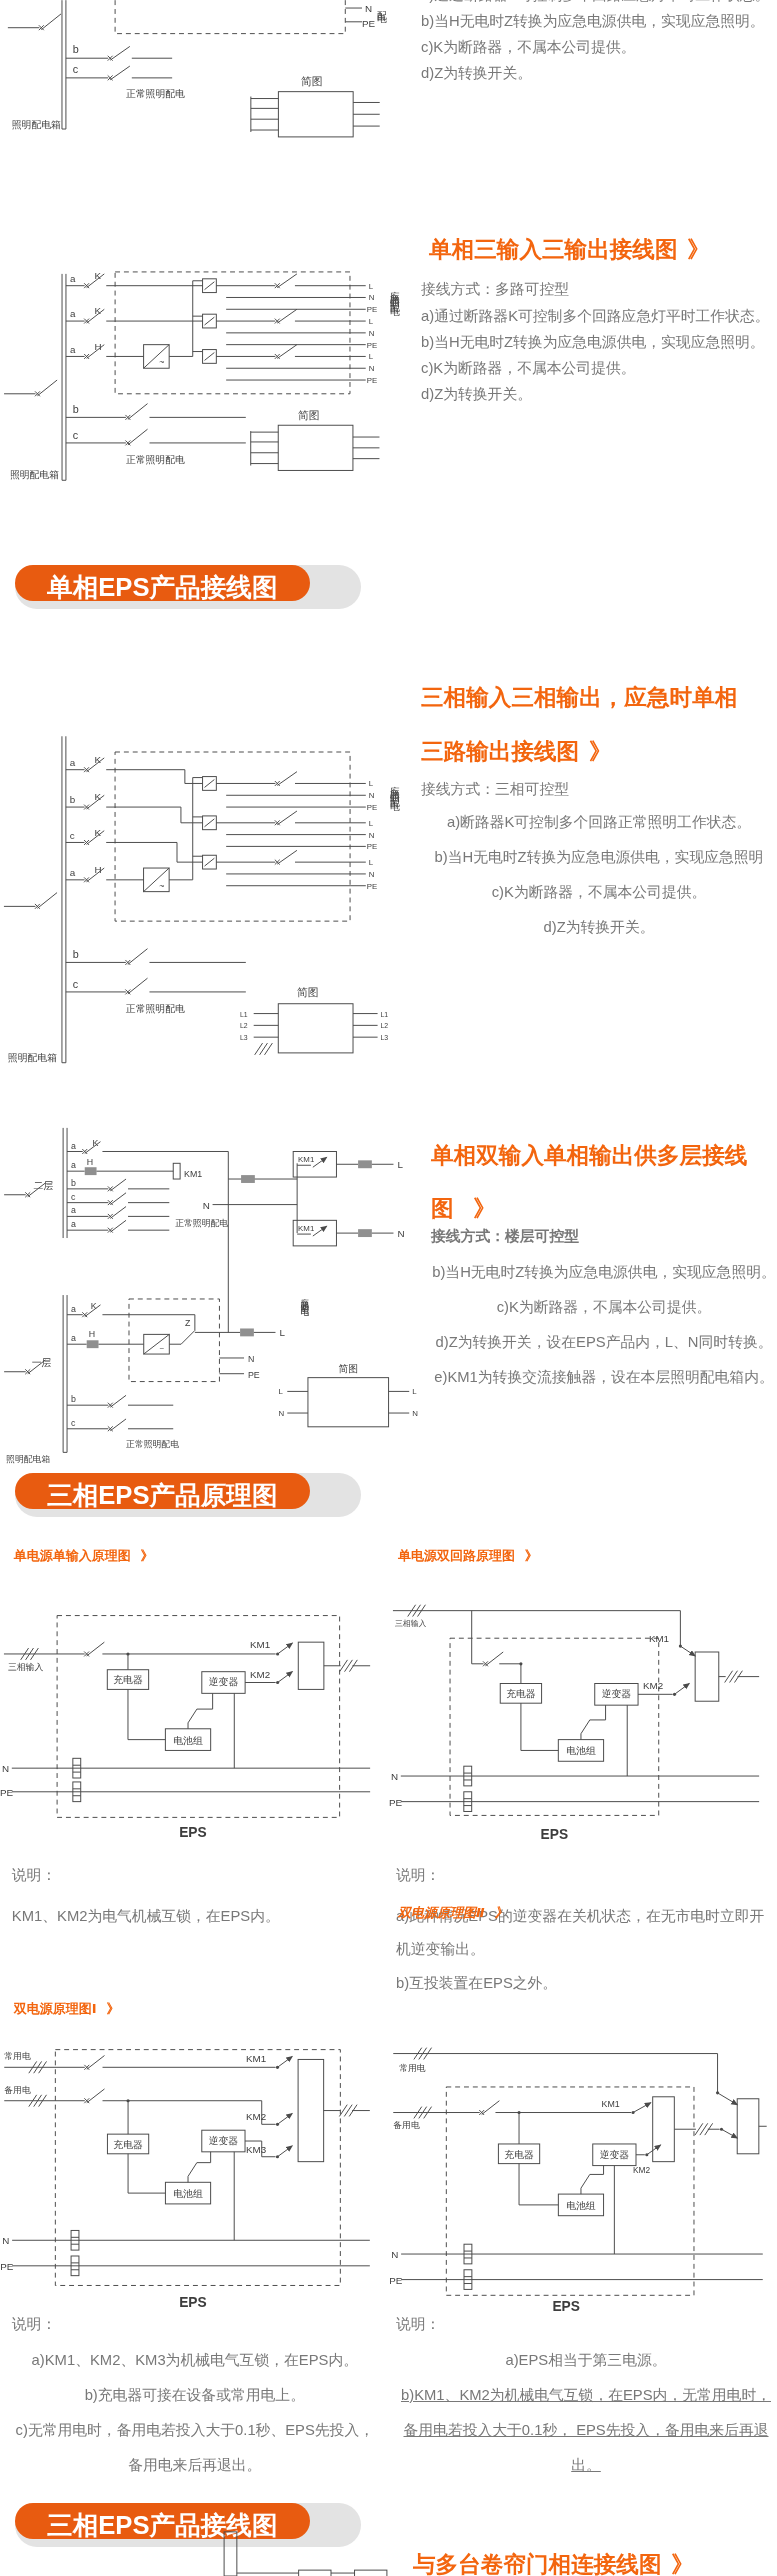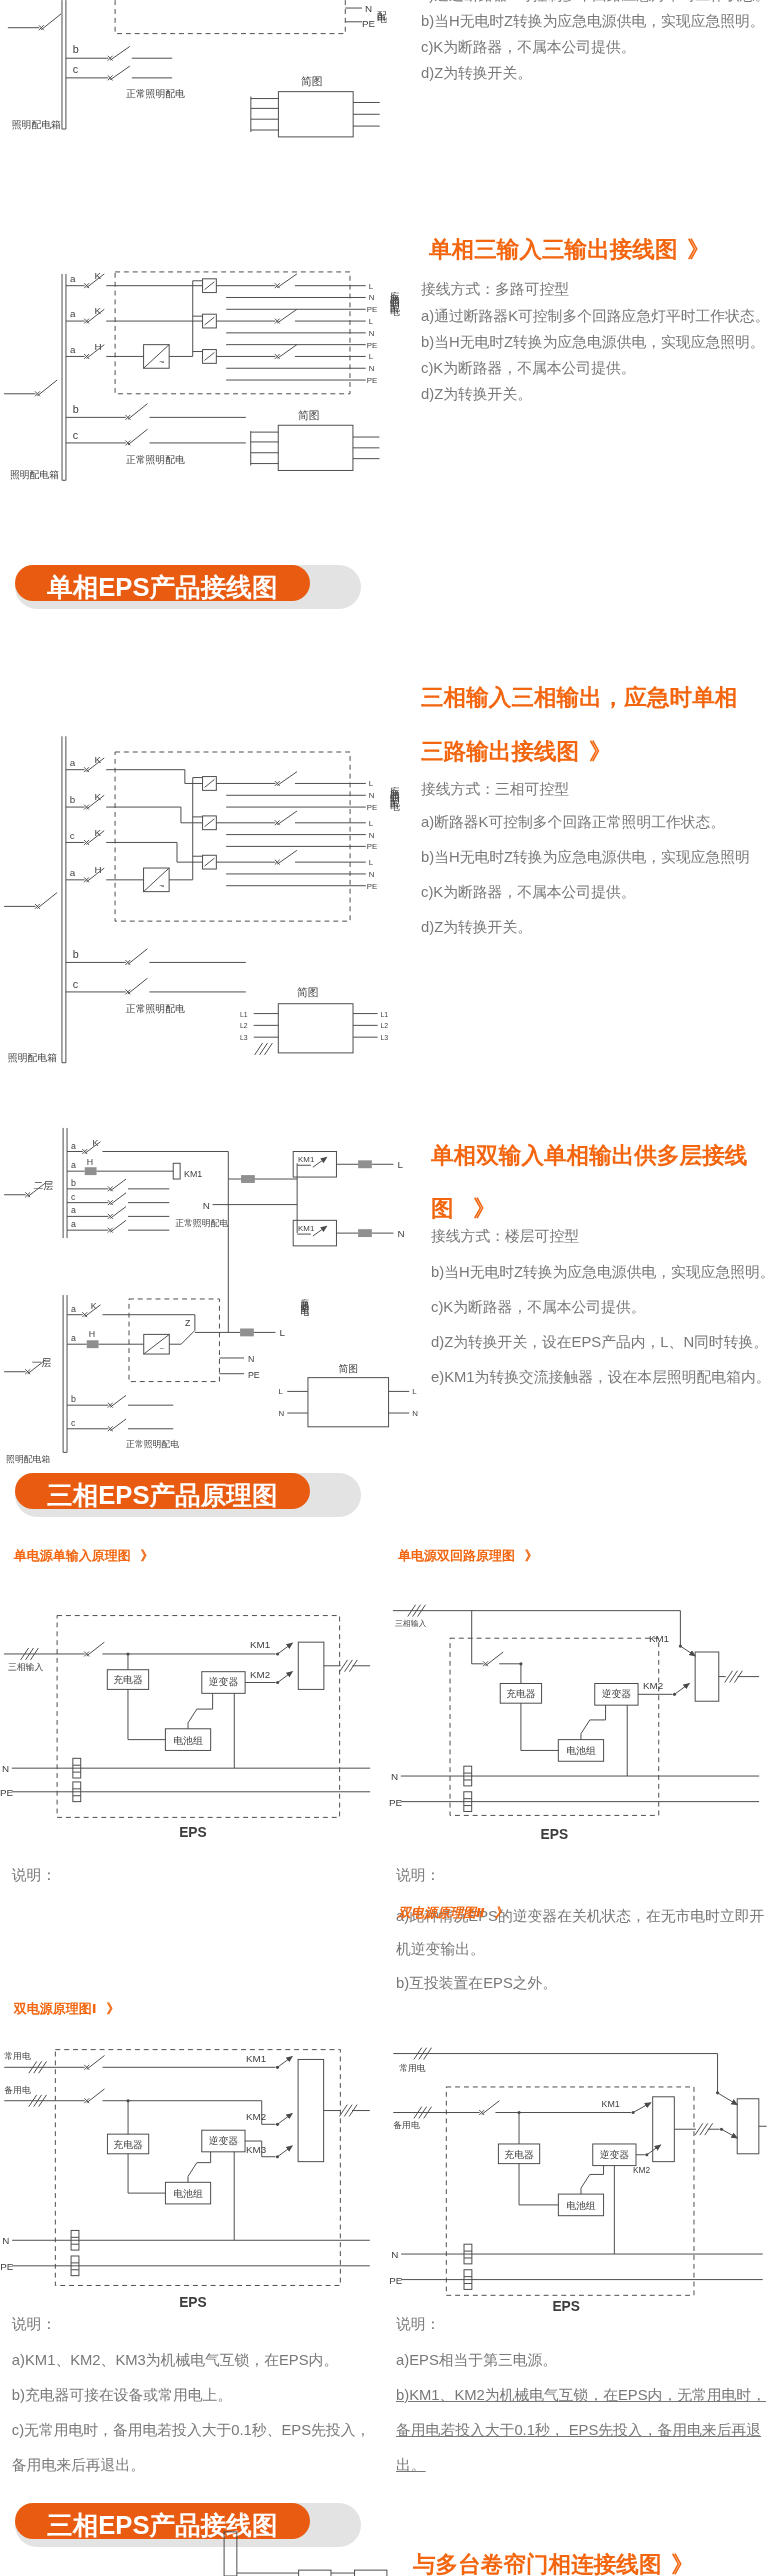--- a/index.html
+++ b/index.html
@@ -5,21 +5,21 @@
   html,body{margin:0;padding:0;background:#fff;}
   #page{position:relative;width:778px;height:2576px;background:#ffffff;overflow:hidden;
         font-family:"Liberation Sans","DejaVu Sans",sans-serif;}
   .otitle{position:absolute;color:#f3650e;font-weight:bold;font-size:22.6px;white-space:nowrap;}
   .otitle .chev{margin-left:9.8px;font-weight:bold;}
   .ptitle{font-size:13px;}
   .mode,.note,.descline{position:absolute;color:#787878;font-size:14.8px;white-space:nowrap;}
   .wrap{white-space:normal;line-height:33px;}
   .noteblock{position:absolute;color:#787878;font-size:14.8px;}
   .noteblock div{line-height:26px;white-space:nowrap;}
-  .noteblock.lh36 div{line-height:35px;}
+  .noteblock.lh36 div{line-height:35px;text-align:center;}
   .pill-shadow{position:absolute;background:#e3e3e3;border-radius:22.6px;height:44px;}
   .pill{position:absolute;background:#e85b10;border-radius:22.6px;height:36px;color:#ffffff;
         font-weight:bold;font-size:25.6px;text-align:center;line-height:44px;}
   svg.diag{position:absolute;}
   svg.diag line, svg.diag path, svg.diag polyline{stroke:#4a4a4a;stroke-width:1;fill:none;}
   svg.diag rect{stroke:#4a4a4a;stroke-width:1;fill:none;}
   svg.diag rect.dash{stroke-dasharray:5,4;}
   svg.diag path.dash{stroke-dasharray:5,4;}
   svg.diag rect.solid{fill:#8f8f8f;stroke:none;}
   svg.diag text{fill:#3d3d3d;stroke:none;font-family:"Liberation Sans","DejaVu Sans",sans-serif;}
@@ -385,21 +385,21 @@
     </g>
   </svg>
   <div class="vlabel" style="left:388px;top:778px;height:110px;font-size:9.8px;letter-spacing:3px;">应急照明配电</div>
 
   <div class="otitle" style="left:431px;top:1140px;">
     <span>单相双输入单相输出供多层接线</span>
   </div>
   <div class="otitle" style="left:431px;top:1193px;">
     <span>图</span><span class="chev"></span><span class="chev">》</span>
   </div>
-  <div class="mode" style="left:431px;top:1227px;">接线方式：楼层可控型</div>
+  <div class="mode" style="left:431px;top:1227px;font-weight:bold;">接线方式：楼层可控型</div>
   <div class="noteblock lh36" style="left:431px;top:1255px;width:346px;">
     <div>b)当H无电时Z转换为应急电源供电，实现应急照明。</div>
     <div>c)K为断路器，不属本公司提供。</div>
     <div>d)Z为转换开关，设在EPS产品内，L、N同时转换。</div>
     <div>e)KM1为转换交流接触器，设在本层照明配电箱内。</div>
   </div>
 
   <svg class="diag" style="left:0;top:1122px" width="433" height="352" viewBox="0 0 440 358">
 
     <line x1="64" y1="6" x2="64" y2="118"></line>
@@ -623,20 +623,21 @@
     <line x1="12" y1="198" x2="376" y2="198"></line>
       <text x="2" y="202" font-size="10">N</text>
       <use href="#term" x="80" y="198"></use>
     <line x1="12" y1="224" x2="376" y2="224"></line>
       <text x="0" y="228" font-size="10">PE</text>
       <use href="#term" x="80" y="224"></use>
     <text x="168" y="262" font-size="14" text-anchor="middle" font-weight="bold">EPS</text>
   </svg>
 
   <div class="descline" style="left:11.8px;top:1866px;">说明：</div>
+  <div class="note wrap" style="left:11.8px;top:1900px;width:364px;">KM1、KM2为电气机械互锁，在EPS内。</div>
   <div class="descline" style="left:396px;top:1866px;">说明：</div>
   <div class="note wrap" style="left:396px;top:1900px;width:380px;">a)此种情况EPS的逆变器在关机状态，在无市电时立即开机逆变输出。</div>
   <div class="note wrap" style="left:396px;top:1967px;width:380px;">b)互投装置在EPS之外。</div>
 
   <div class="otitle ptitle" style="left:13.8px;top:2000px;">
     <span>双电源原理图Ⅰ</span><span class="chev">》</span>
   </div>
   <div class="otitle ptitle" style="left:398px;top:1904px;font-style:italic;">
     <span>双电源原理图Ⅱ</span><span class="chev">》</span>
   </div>

